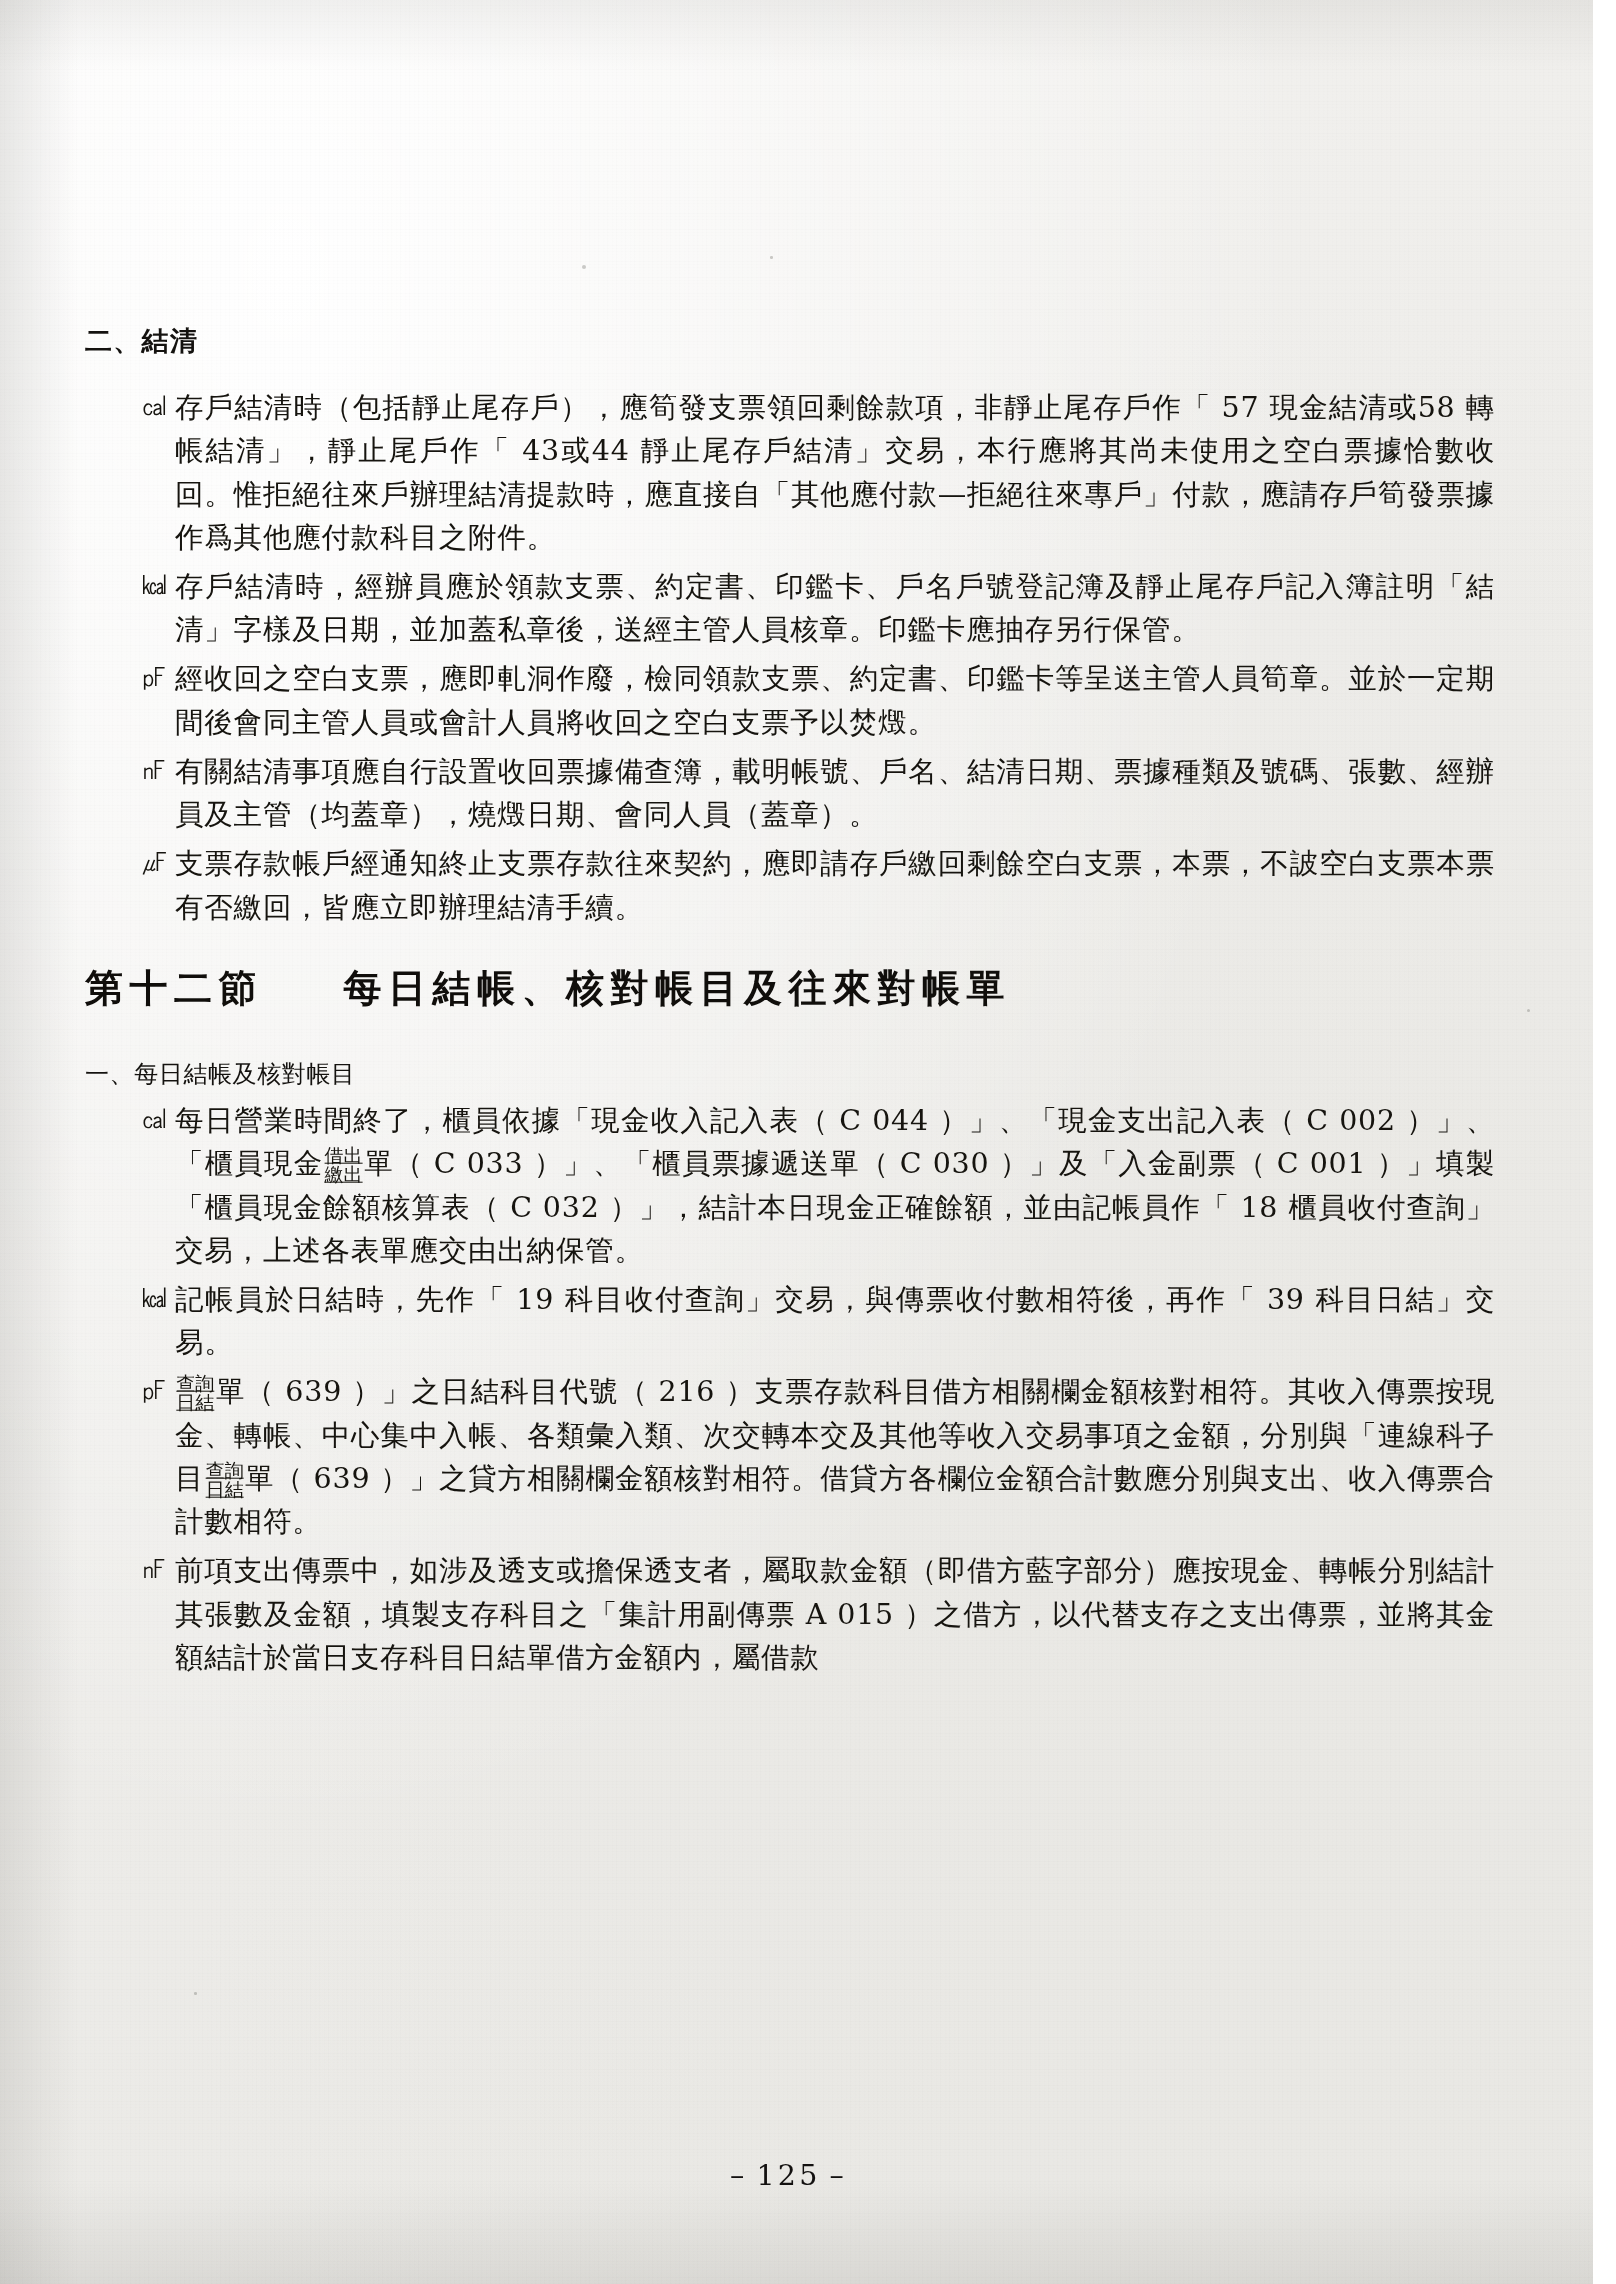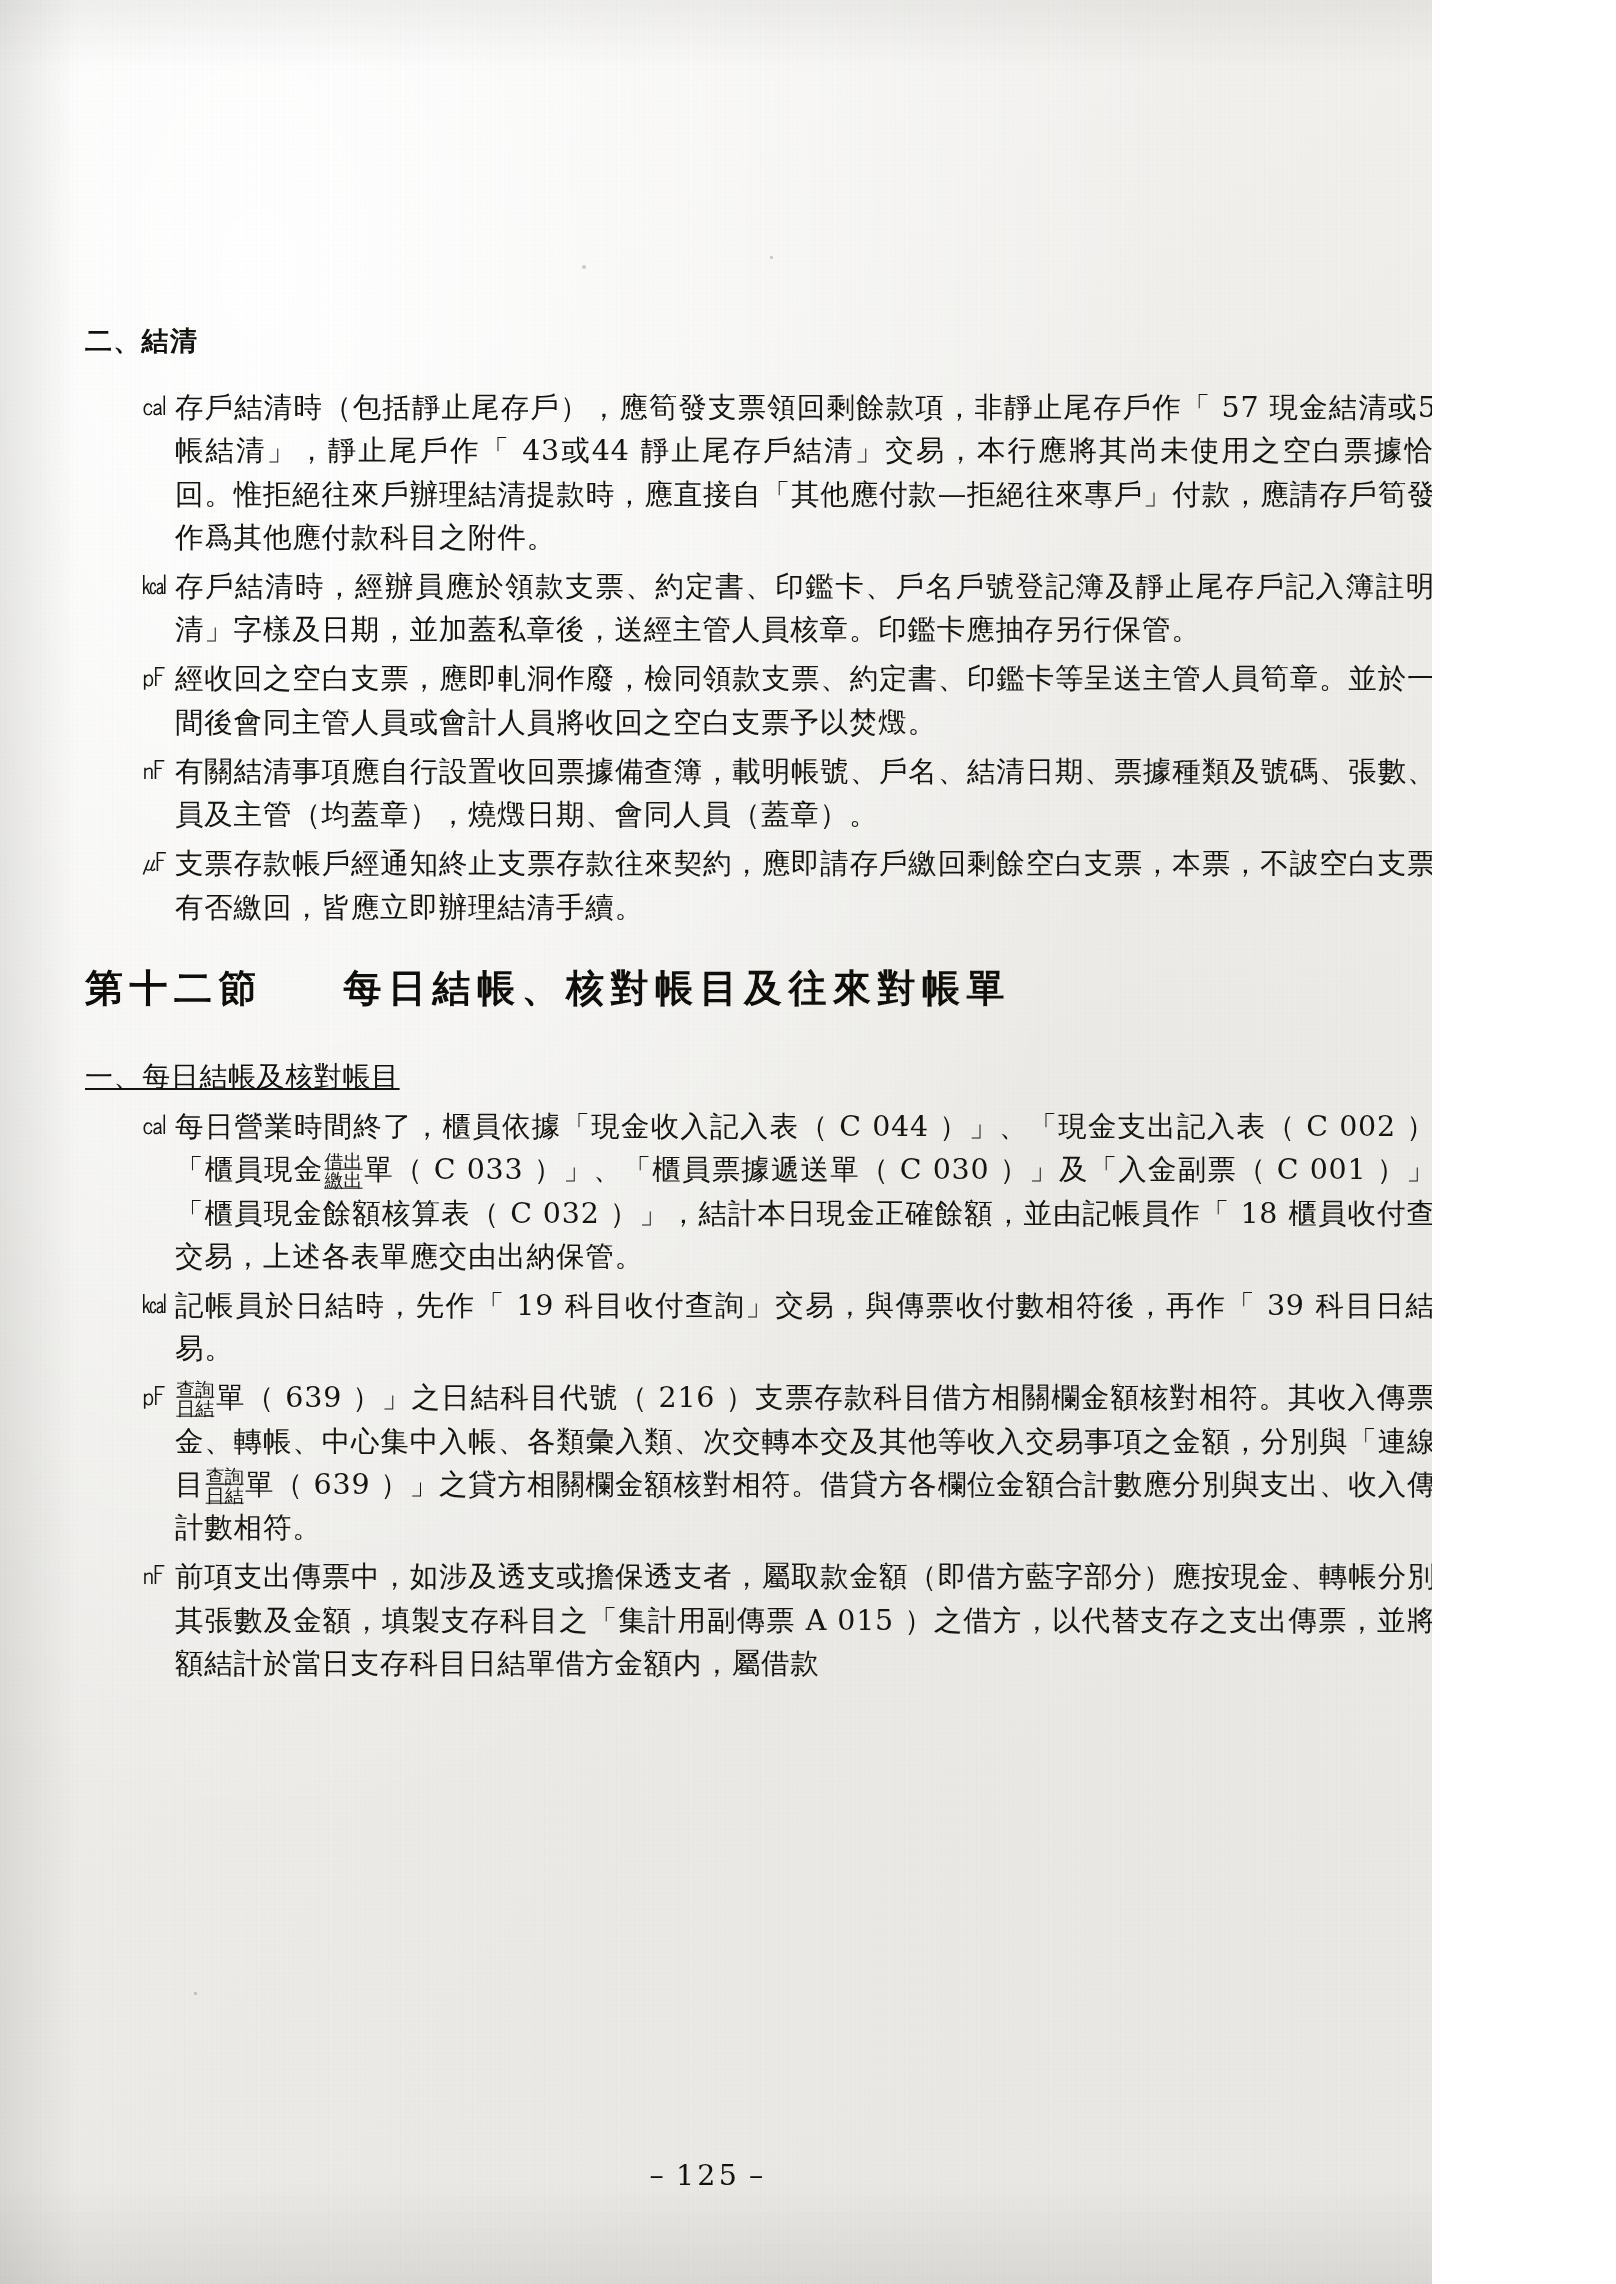--- a/index.html
+++ b/index.html
@@ -5,21 +5,21 @@
   html, body {
     margin: 0;
     padding: 0;
     background: #ffffff;
   }
   body {
     font-family: "DejaVu Serif", "Liberation Serif", serif;
   }
   .page {
     position: relative;
-    width: 1432px;
+    width: 1593px;
     height: 2284px;
     background: #f2f1ef;
     background-image:
       radial-gradient(ellipse at 18% 12%, #ffffff 0%, rgba(255,255,255,0) 55%),
       radial-gradient(ellipse at 82% 88%, #e9e8e4 0%, rgba(233,232,228,0) 60%),
       linear-gradient(145deg, #f6f5f3 0%, #eeedea 45%, #e7e6e2 100%);
     overflow: hidden;
   }
   .paper-noise {
     position: absolute;
@@ -106,26 +106,25 @@
     margin: 34px 0 44px 0;
     font-weight: 700;
     font-family: "DejaVu Serif", "Liberation Serif", serif;
   }
   .chapter-title .gap {
     display: inline-block;
     width: 41px;
   }
 
   .sub-head {
-    font-size: 28px;
+    font-size: 24px;
     letter-spacing: 0.6px;
     color: #14120f;
     margin: 0 0 9px 0;
     padding-left: 0px;
-    text-decoration: underline;
   }
 
   
   .stack {
     display: inline-flex;
     flex-direction: column;
     vertical-align: middle;
     line-height: 1.0;
     font-size: 19px;
     letter-spacing: 0px;

